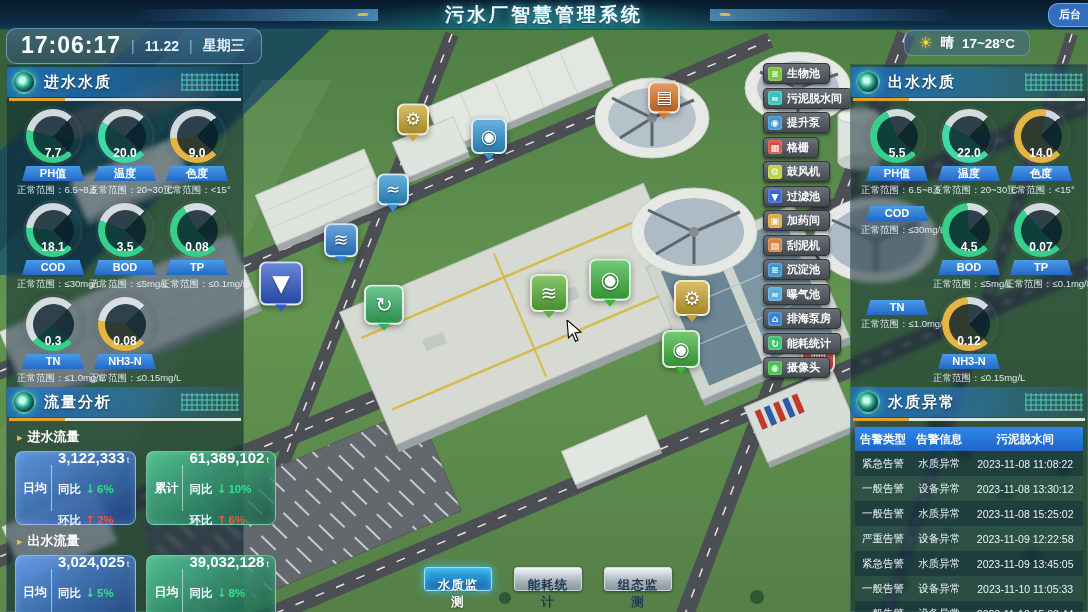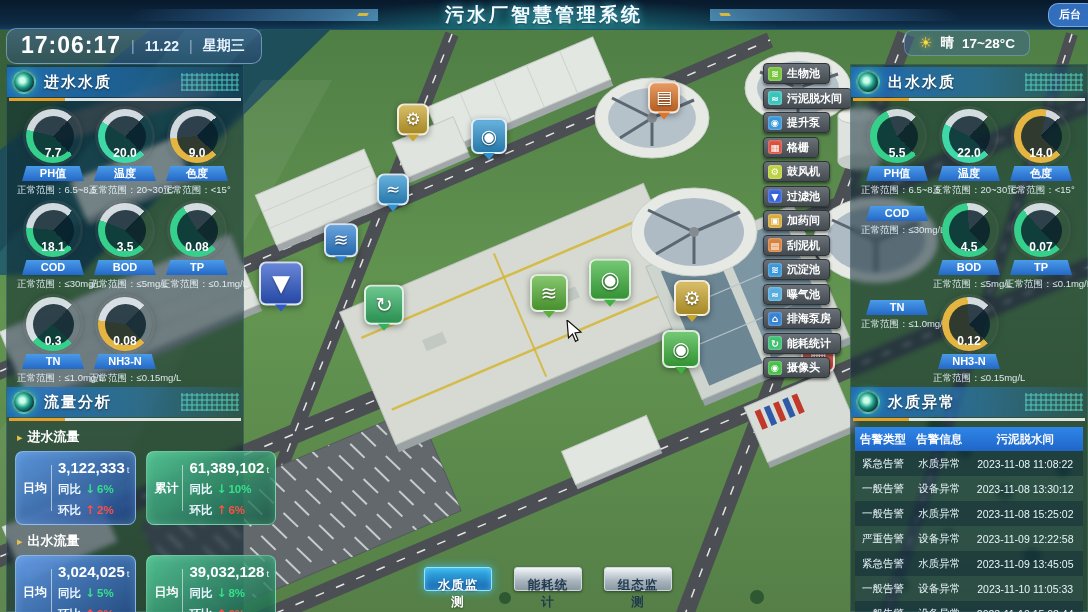--- a/index.html
+++ b/index.html
@@ -78,21 +78,21 @@
   .flow-card{flex:1;height:74px;border-radius:8px;display:flex;align-items:center;padding:5px 6px;}
   .flow-card.blue{background:linear-gradient(145deg,rgba(95,155,235,.9),rgba(30,70,140,.78));
     border:1px solid rgba(160,210,255,.7);box-shadow:inset 0 0 10px rgba(180,220,255,.25);}
   .flow-card.green{background:linear-gradient(145deg,rgba(85,205,155,.88),rgba(18,88,66,.78));
     border:1px solid rgba(150,240,200,.6);box-shadow:inset 0 0 10px rgba(170,255,215,.22);}
   .card-tag{width:26px;font-size:12px;font-weight:bold;color:#fff;text-align:center;line-height:1.2;}
   .card-sep{width:1px;height:46px;background:rgba(255,255,255,.55);margin:0 6px 0 3px;}
   .card-body{flex:1;min-width:0;}
   .card-value{font-size:15px;font-weight:bold;color:#fff;white-space:nowrap;}
   .card-value .u{font-size:9.5px;opacity:.85;margin-left:2px;font-weight:normal;}
-  .card-row{display:flex;align-items:center;gap:4px;font-size:11.5px;color:#eaf6ff;font-weight:bold;margin-top:6px;}
+  .card-row{display:flex;align-items:center;gap:4px;font-size:11.5px;color:#eaf6ff;font-weight:bold;margin-top:16px;}
   .dirwrap{display:flex;align-items:center;gap:2px;}
   .dirwrap.down{color:#35e08a;}
   .dirwrap.up{color:#ff5044;}
   .arr{font-family:"DejaVu Sans",sans-serif;font-size:12px;}
 
   
   .alarm-table{width:calc(100% - 8px);margin:6px 4px 0;border-collapse:collapse;}
   .alarm-table th{height:24px;font-size:11.5px;color:#fff;font-weight:bold;
     background:linear-gradient(180deg,#2e86e8,#1f66c8);}
   .alarm-table td{height:25px;font-size:10.5px;color:#eaf4fa;text-align:center;white-space:nowrap;}

